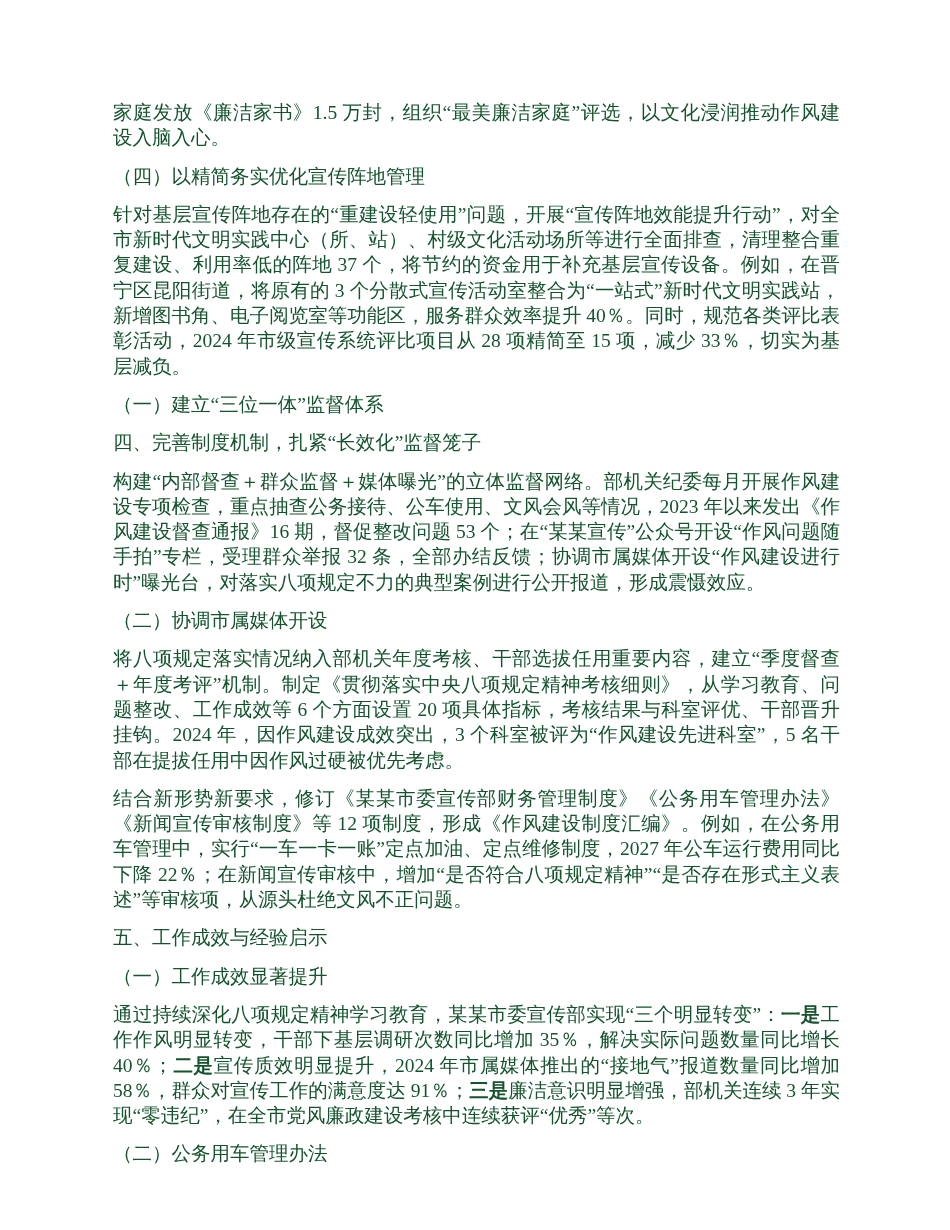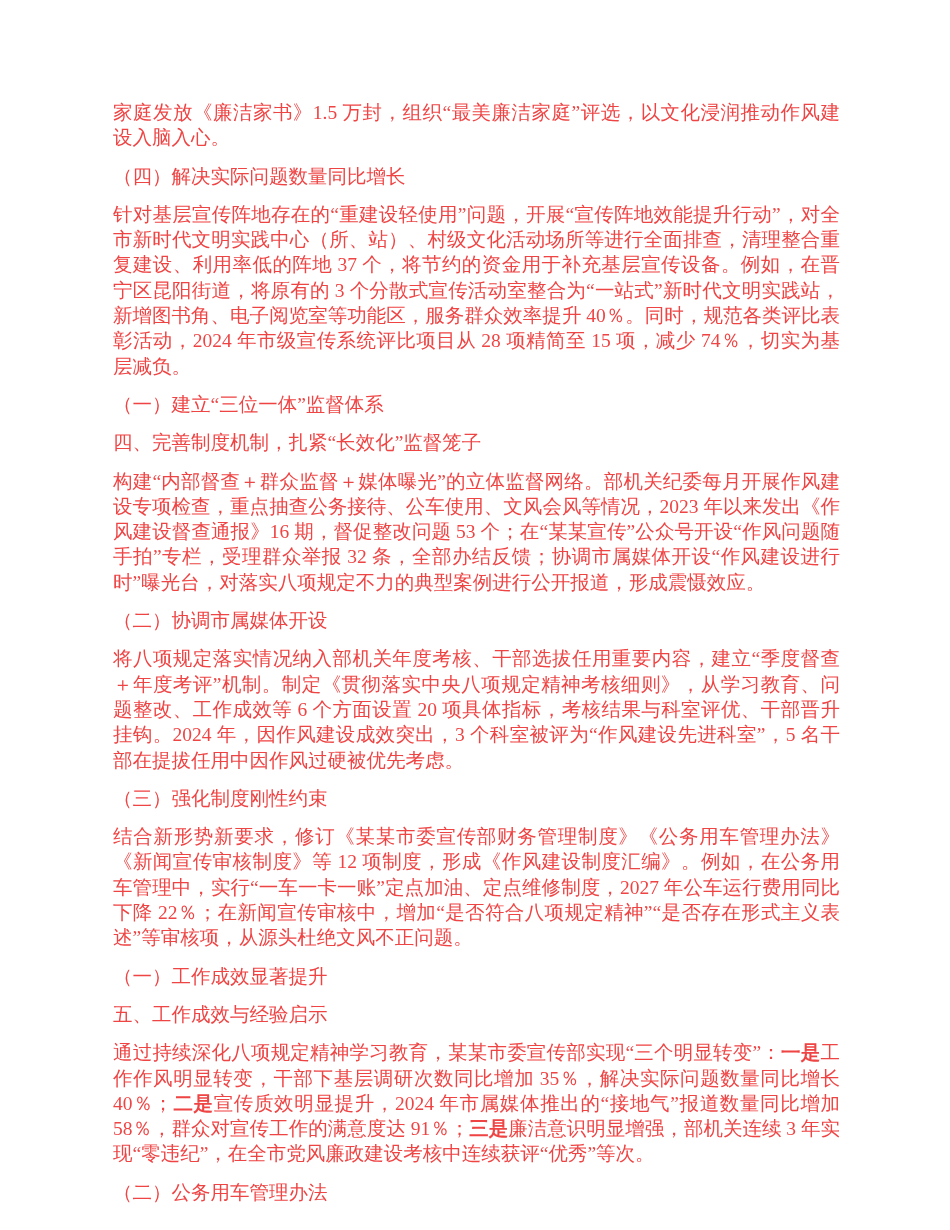--- a/index.html
+++ b/index.html
@@ -26,21 +26,21 @@
     top: 100px;
     width: 727px;
   }
   .para {
     font-size: 19.5px;
     line-height: 25.3px;
     text-align: justify;
     text-justify: inter-ideograph;
     margin: 0 0 0 0;
     letter-spacing: 0px;
-    color: #ef4444;
+    color: #14532d;
     font-weight: 400;
   }
   .para.body {
     margin-bottom: 13px;
   }
   .para.heading {
     margin-bottom: 13px;
     font-weight: 400;
   }
   .para + .para.heading {
@@ -51,40 +51,39 @@
   }
 </style>
 </head>
 <body>
 
 <div class="page">
   <div class="doc-body">
 
     <p class="para body">家庭发放《廉洁家书》1.5 万封，组织“最美廉洁家庭”评选，以文化浸润推动作风建设入脑入心。</p>
 
-    <p class="para heading">（四）解决实际问题数量同比增长</p>
+    <p class="para heading">（四）以精简务实优化宣传阵地管理</p>
 
-    <p class="para body">针对基层宣传阵地存在的“重建设轻使用”问题，开展“宣传阵地效能提升行动”，对全市新时代文明实践中心（所、站）、村级文化活动场所等进行全面排查，清理整合重复建设、利用率低的阵地 37 个，将节约的资金用于补充基层宣传设备。例如，在晋宁区昆阳街道，将原有的 3 个分散式宣传活动室整合为“一站式”新时代文明实践站，新增图书角、电子阅览室等功能区，服务群众效率提升 40％。同时，规范各类评比表彰活动，2024 年市级宣传系统评比项目从 28 项精简至 15 项，减少 74％，切实为基层减负。</p>
+    <p class="para body">针对基层宣传阵地存在的“重建设轻使用”问题，开展“宣传阵地效能提升行动”，对全市新时代文明实践中心（所、站）、村级文化活动场所等进行全面排查，清理整合重复建设、利用率低的阵地 37 个，将节约的资金用于补充基层宣传设备。例如，在晋宁区昆阳街道，将原有的 3 个分散式宣传活动室整合为“一站式”新时代文明实践站，新增图书角、电子阅览室等功能区，服务群众效率提升 40％。同时，规范各类评比表彰活动，2024 年市级宣传系统评比项目从 28 项精简至 15 项，减少 33％，切实为基层减负。</p>
 
     <p class="para heading">（一）建立“三位一体”监督体系</p>
 
     <p class="para heading">四、完善制度机制，扎紧“长效化”监督笼子</p>
 
     <p class="para body">构建“内部督查＋群众监督＋媒体曝光”的立体监督网络。部机关纪委每月开展作风建设专项检查，重点抽查公务接待、公车使用、文风会风等情况，2023 年以来发出《作风建设督查通报》16 期，督促整改问题 53 个；在“某某宣传”公众号开设“作风问题随手拍”专栏，受理群众举报 32 条，全部办结反馈；协调市属媒体开设“作风建设进行时”曝光台，对落实八项规定不力的典型案例进行公开报道，形成震慑效应。</p>
 
     <p class="para heading">（二）协调市属媒体开设</p>
 
     <p class="para body">将八项规定落实情况纳入部机关年度考核、干部选拔任用重要内容，建立“季度督查＋年度考评”机制。制定《贯彻落实中央八项规定精神考核细则》，从学习教育、问题整改、工作成效等 6 个方面设置 20 项具体指标，考核结果与科室评优、干部晋升挂钩。2024 年，因作风建设成效突出，3 个科室被评为“作风建设先进科室”，5 名干部在提拔任用中因作风过硬被优先考虑。</p>
 
-    <p class="para heading">（三）强化制度刚性约束</p>
 
     <p class="para body">结合新形势新要求，修订《某某市委宣传部财务管理制度》《公务用车管理办法》《新闻宣传审核制度》等 12 项制度，形成《作风建设制度汇编》。例如，在公务用车管理中，实行“一车一卡一账”定点加油、定点维修制度，2027 年公车运行费用同比下降 22％；在新闻宣传审核中，增加“是否符合八项规定精神”“是否存在形式主义表述”等审核项，从源头杜绝文风不正问题。</p>
 
+    <p class="para heading">五、工作成效与经验启示</p>
+
     <p class="para heading">（一）工作成效显著提升</p>
-
-    <p class="para heading">五、工作成效与经验启示</p>
 
     <p class="para body"><span>通过持续深化八项规定精神学习教育，某某市委宣传部实现“三个明显转变”：</span><b>一是</b><span>工作作风明显转变，干部下基层调研次数同比增加 35％，解决实际问题数量同比增长 40％；</span><b>二是</b><span>宣传质效明显提升，2024 年市属媒体推出的“接地气”报道数量同比增加 58％，群众对宣传工作的满意度达 91％；</span><b>三是</b><span>廉洁意识明显增强，部机关连续 3 年实现“零违纪”，在全市党风廉政建设考核中连续获评“优秀”等次。</span></p>
 
     <p class="para heading">（二）公务用车管理办法</p>
 
   </div>
 </div>
 
 </body></html>

